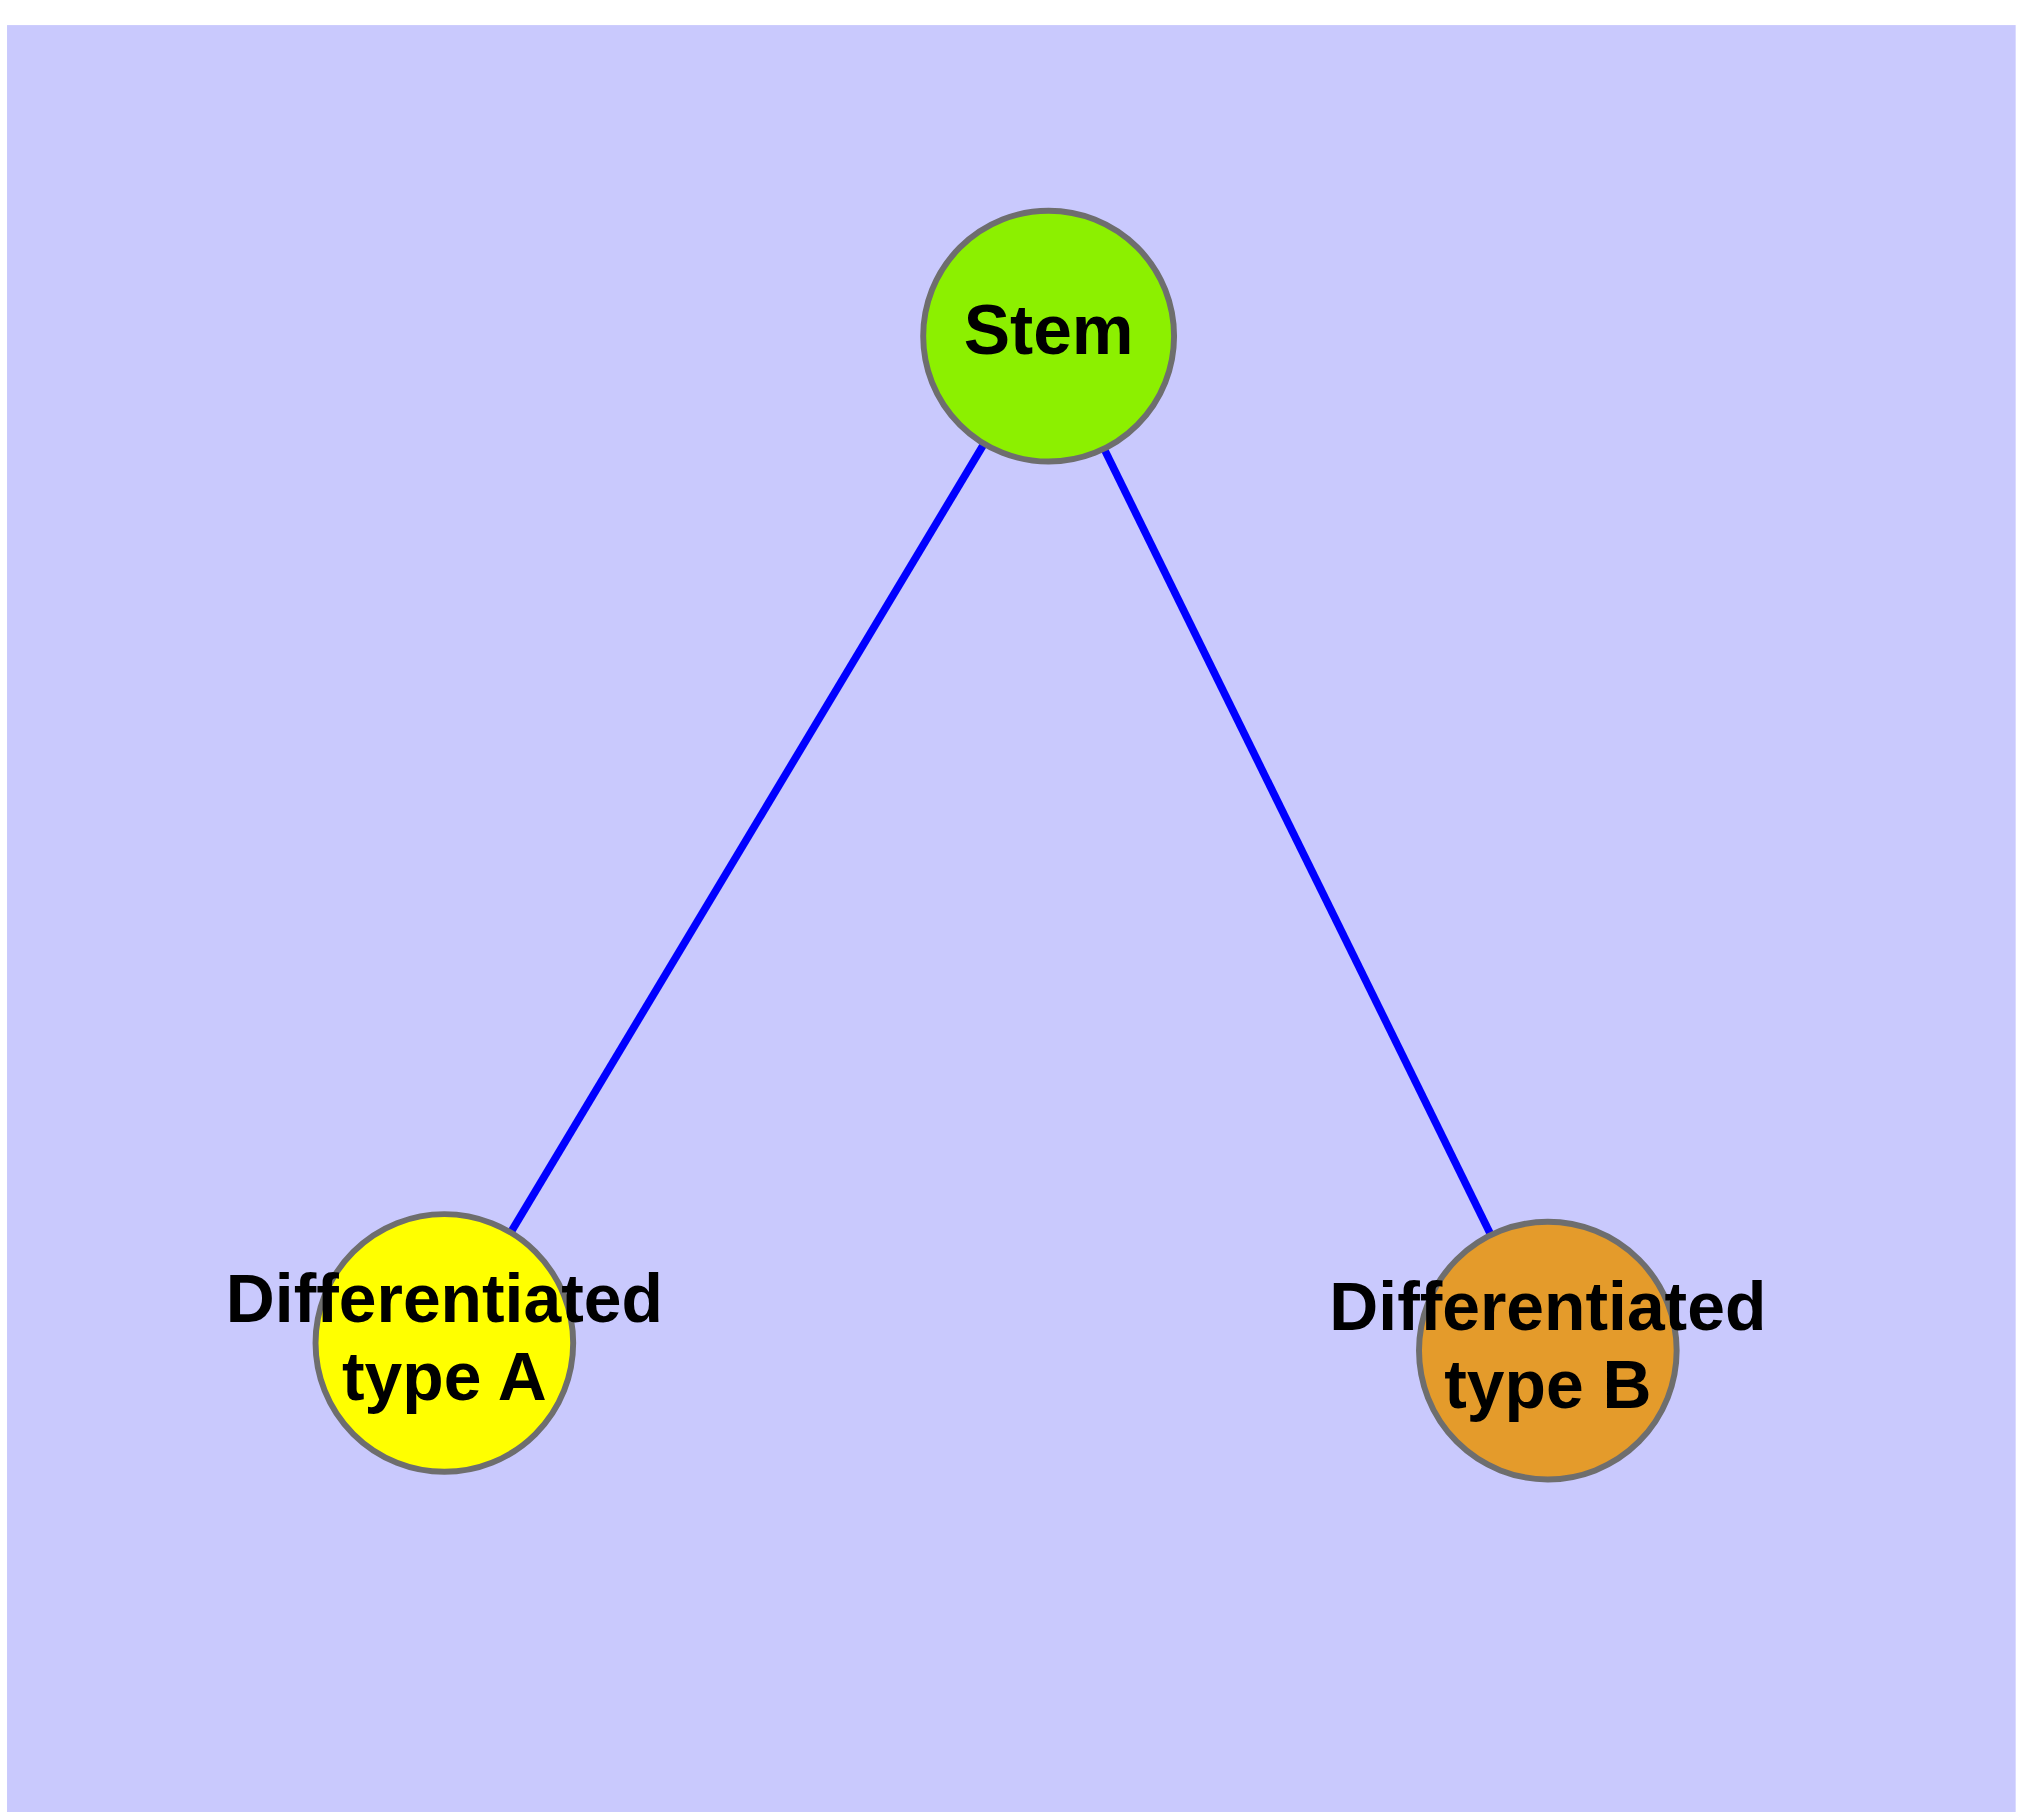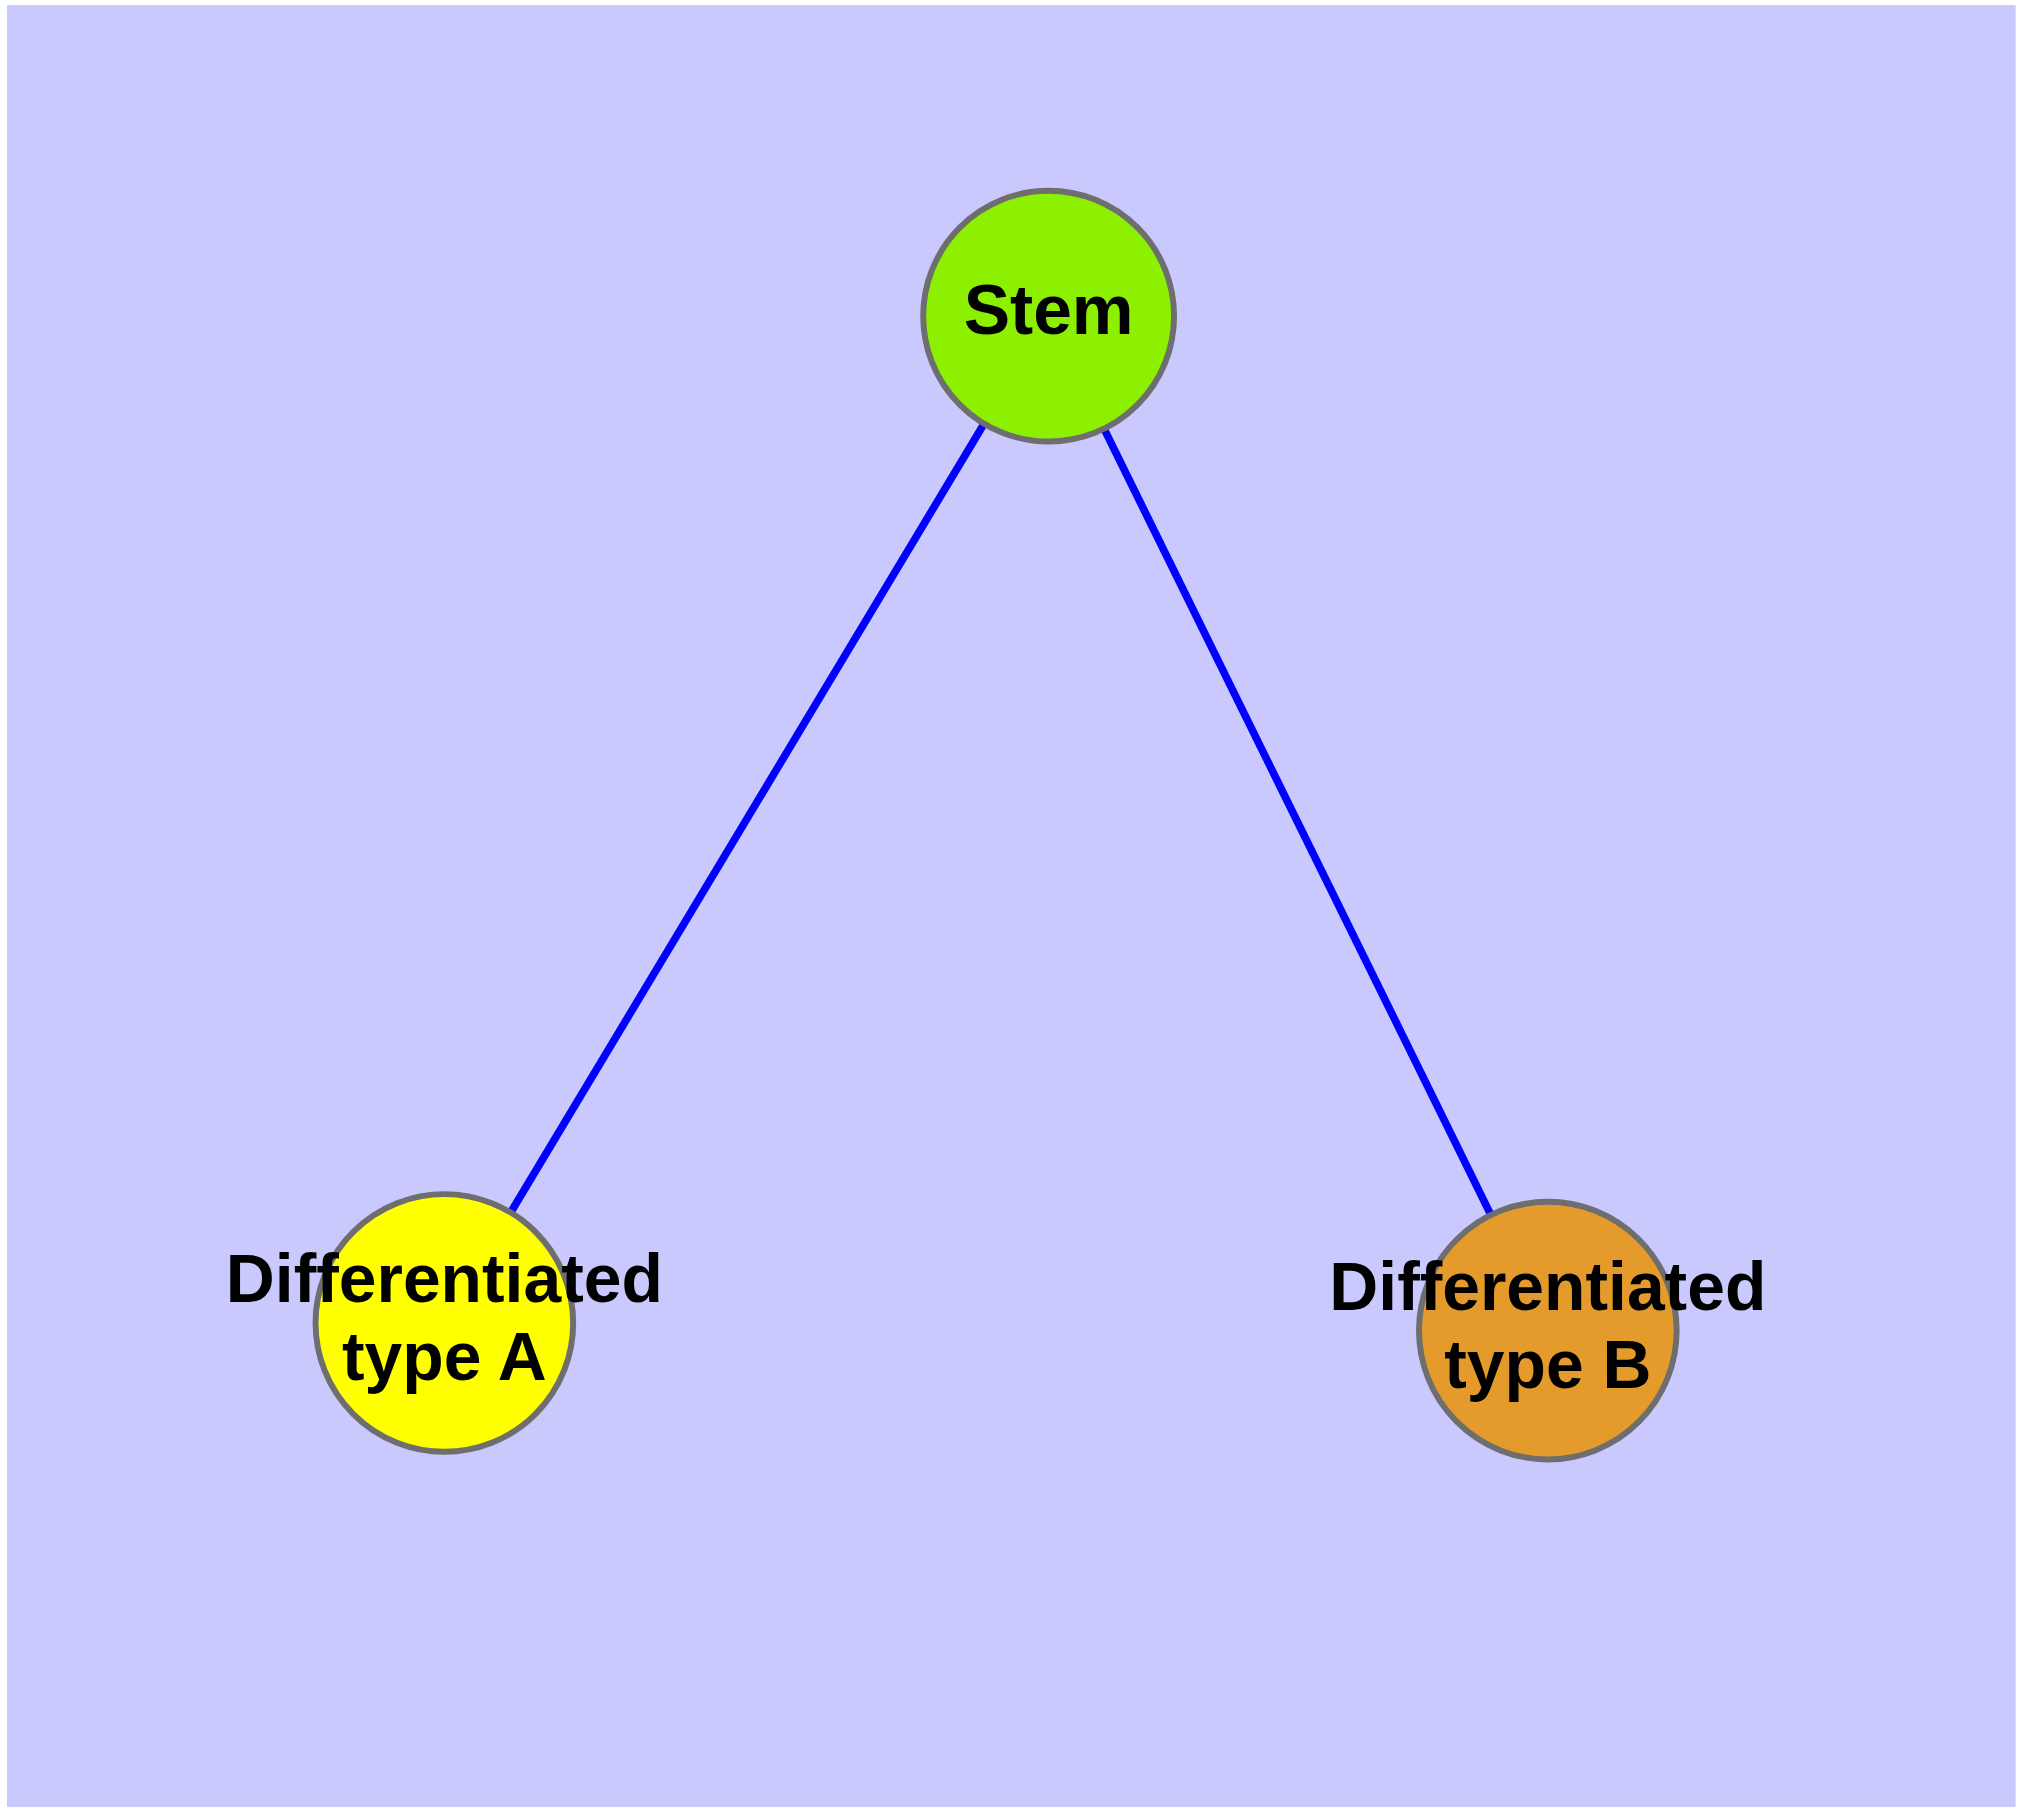--- a/index.html
+++ b/index.html
@@ -11,20 +11,21 @@
     width: 2021px;
     height: 1812px;
     overflow: hidden;
     font-family: "Liberation Sans", sans-serif;
   }
   #diagram-canvas {
     position: relative;
     width: 2021px;
     height: 1357px;
     background: #ffffff;
+    margin-top: 20px;
   }
   #graph-svg {
     position: absolute;
     top: 0;
     left: 0;
     width: 2021px;
     height: 1812px;
     display: block;
   }
   .node-label {

